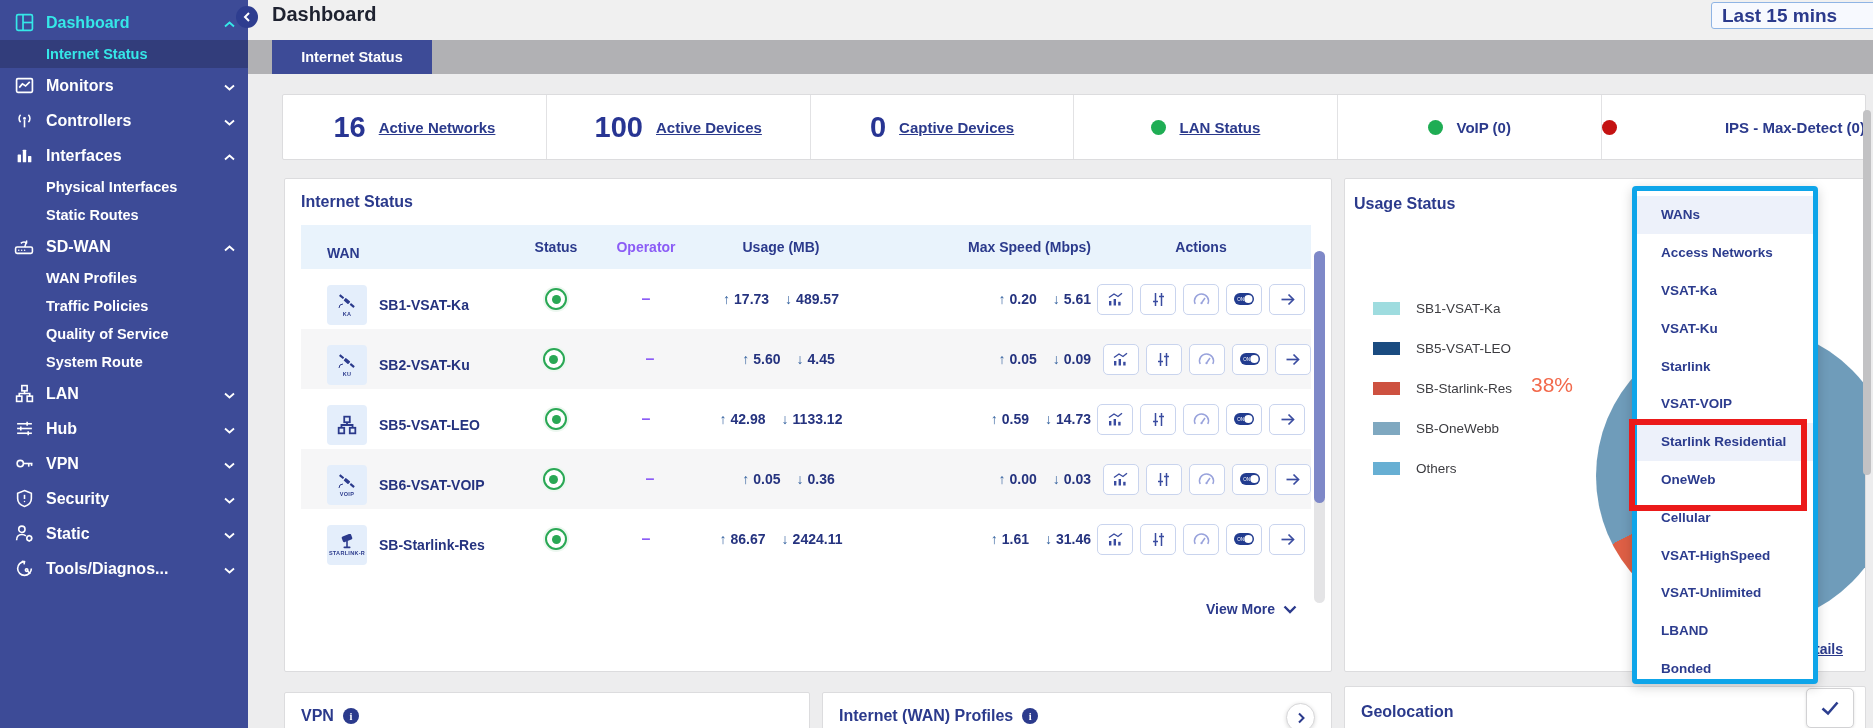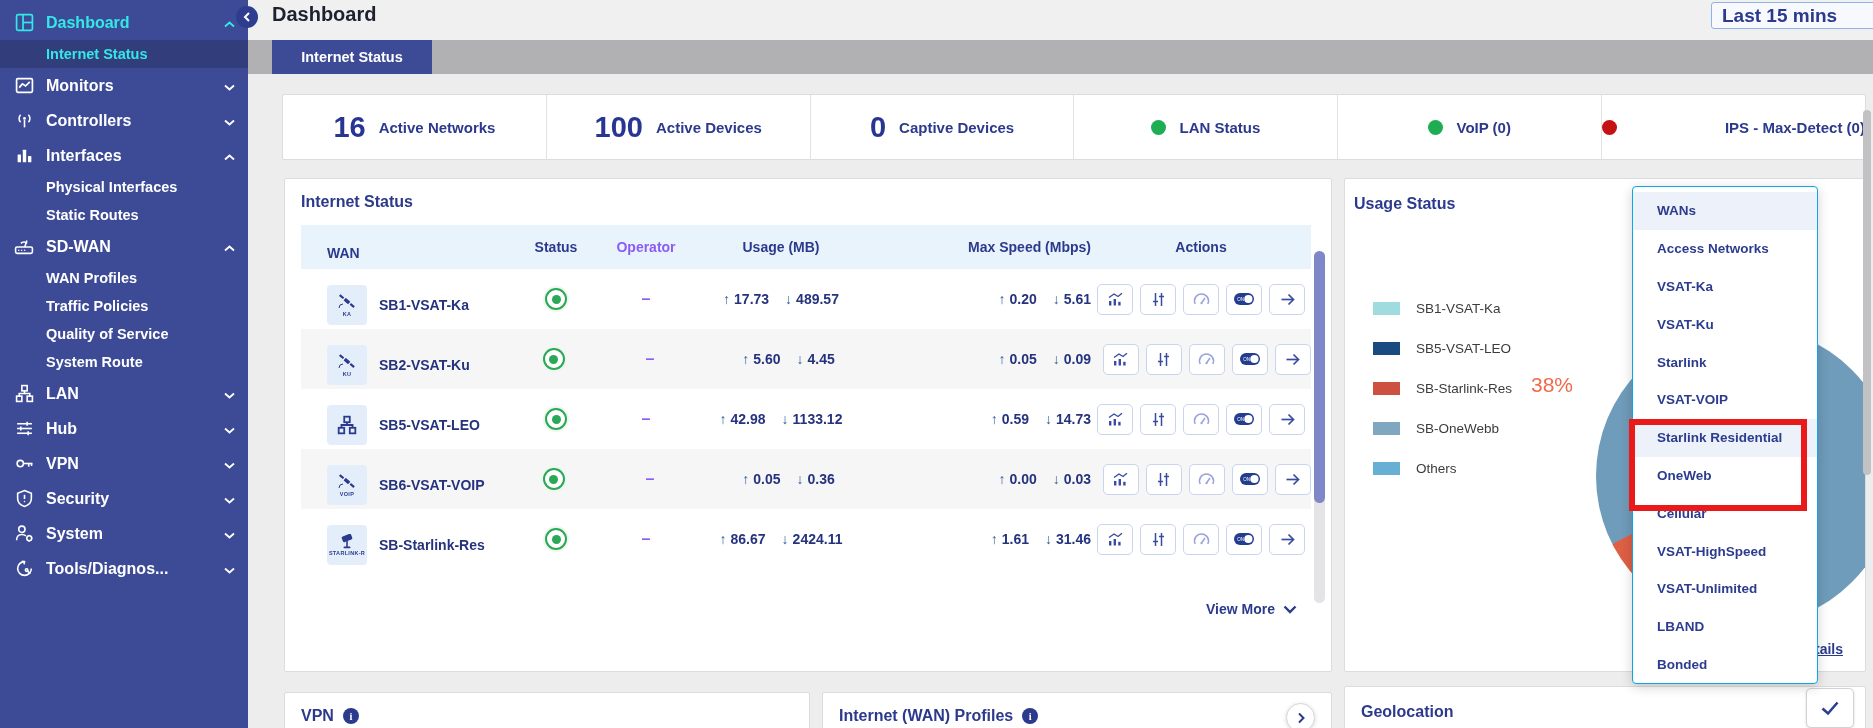--- a/index.html
+++ b/index.html
@@ -20,21 +20,21 @@
   #range-select{position:absolute;left:1711px;top:2px;width:186px;height:27px;border:1px solid #8FB4E4;border-radius:3px;background:#F7F9FE;color:#2B3A8C;font-size:19px;font-weight:600;display:flex;align-items:center;justify-content:space-between;padding:0 10px;box-sizing:border-box;cursor:pointer;}
   #tabbar{position:absolute;left:248px;top:40px;width:1625px;height:34px;background:#B1B1B4;}
   .tab{position:absolute;left:24px;top:0;height:34px;min-width:160px;background:#3D4B97;color:#fff;font-size:14.5px;font-weight:600;display:flex;align-items:center;justify-content:center;padding:0 14px;box-sizing:border-box;cursor:pointer;}
   
   .panel{position:absolute;background:#fff;border:1px solid #DCDCDE;border-radius:2px;box-sizing:border-box;}
   #stats{left:282px;top:94px;width:1584px;height:66px;display:flex;}
   .stat{flex:1;display:flex;align-items:center;justify-content:center;gap:13px;border-right:1px solid #E2E2E4;}
   .stat:last-child{border-right:none;justify-content:space-between;}
   .stat .num{font-size:29px;font-weight:bold;color:#283593;}
   .stat .lbl{font-size:15px;font-weight:600;color:#2B3A8C;}
-  .stat .lbl.link{cursor:pointer;}
+  .stat .lbl.link{text-decoration:underline;cursor:pointer;}
   .dot{width:15px;height:15px;border-radius:50%;display:inline-block;}
   
   #tbl-panel{left:284px;top:178px;width:1048px;height:494px;padding:14px 16px;}
   .ptitle{font-size:16px;font-weight:bold;color:#2B3A8C;}
   #tbl{margin-top:14px;width:1010px;}
   .trow{display:flex;align-items:center;height:60px;}
   .thead{height:44px;background:#E9F3FC;font-weight:bold;color:#2B3A8C;font-size:14px;}
   .trow.alt{background:#F6F6F7;gap:12px;}
   .c-wan{width:210px;display:flex;align-items:center;gap:12px;padding-left:26px;box-sizing:border-box;margin-top:12px;}
   .c-st{width:90px;text-align:center;}
@@ -57,21 +57,21 @@
   #usage-panel{left:1344px;top:178px;width:522px;height:494px;padding:16px 9px;overflow:hidden;}
   .leg{display:flex;align-items:center;gap:16px;margin-bottom:25px;}
   .leg .sw{width:27px;height:13px;display:inline-block;}
   .leg .lt{font-size:13.5px;color:#3C3C40;}
   #legend{position:absolute;left:28px;top:122px;}
   #pie{position:absolute;left:251px;top:147px;width:300px;height:300px;border-radius:50%;
        background:conic-gradient(#6F9CBA 0deg 213deg,#DE5F45 213deg 243deg,#6F9CBA 243deg 360deg);}
   #pie-label{position:absolute;left:186px;top:194px;font-size:21px;color:#F2694B;}
   #details-link{position:absolute;right:22px;top:462px;font-size:14px;font-weight:600;color:#2B3A8C;text-decoration:underline;cursor:pointer;}
   
-  #wan-dropdown{position:absolute;left:1632px;top:186px;width:186px;height:498px;background:#fff;border:1px solid #0ea5e9;border-radius:4px;box-shadow:0 3px 12px rgba(0,0,0,0.18);z-index:20;padding-top:5px;box-sizing:border-box;}
+  #wan-dropdown{position:absolute;left:1632px;top:186px;width:186px;height:498px;background:#fff;border:5px solid #0ea5e9;border-radius:4px;box-shadow:0 3px 12px rgba(0,0,0,0.18);z-index:20;padding-top:5px;box-sizing:border-box;}
   .ditem{height:37.8px;display:flex;align-items:center;padding-left:24px;font-size:13.5px;font-weight:600;color:#2C3C8E;cursor:pointer;}
   .ditem.hl{background:#EDF1FA;}
   #red-box{position:absolute;left:1629px;top:419px;width:166px;height:80px;border:6px solid #EB1A1A;z-index:21;pointer-events:none;}
   
   #vpn-panel{left:284px;top:692px;width:526px;height:60px;padding:14px 16px;}
   #wanp-panel{left:822px;top:692px;width:510px;height:60px;padding:14px 16px;}
   #geo-panel{left:1344px;top:686px;width:522px;height:66px;padding:16px 16px;}
   .ptrow{display:flex;align-items:center;gap:9px;}
   .info{width:16px;height:16px;border-radius:50%;background:#2B3A8C;color:#fff;font-size:10.5px;font-weight:bold;display:inline-flex;align-items:center;justify-content:center;font-family:"Liberation Serif",serif;cursor:pointer;}
   #wanp-next{position:absolute;right:16px;top:10px;width:27px;height:27px;border-radius:50%;background:#fff;border:1px solid #D6D6D8;box-shadow:0 1px 4px rgba(0,0,0,.15);display:flex;align-items:center;justify-content:center;cursor:pointer;}
@@ -236,21 +236,21 @@
         <svg width="19" height="19" viewBox="0 0 18 18" fill="none" stroke="#fff" stroke-width="1.5">
             <circle cx="6.5" cy="5" r="3"></circle>
             <path d="M1.5,15.5 C1.5,11.5 4,10 6.5,10 C8,10 9.3,10.4 10.3,11.3"></path>
             <circle cx="13.5" cy="13.5" r="2.3"></circle>
             <line x1="13.5" y1="10.3" x2="13.5" y2="11.2"></line>
             <line x1="13.5" y1="15.8" x2="13.5" y2="16.7"></line>
             <line x1="10.8" y1="13.5" x2="11.2" y2="13.5"></line>
             <line x1="15.8" y1="13.5" x2="16.4" y2="13.5"></line>
           </svg>
       </span>
-      <span>System</span>
+      <span>Static</span>
       <span class="chev"><svg width="11" height="7" viewBox="0 0 11 7" fill="none" stroke="#fff" stroke-width="1.8">
             <polyline points="1,1.5 5.5,5.5 10,1.5"></polyline>
           </svg></span>
     </div>
     <div class="si main">
       <span class="ic">
         <svg width="19" height="19" viewBox="0 0 18 18" fill="none" stroke="#fff" stroke-width="1.5">
             <path d="M15.5,9 A6.5,6.5 0 1 1 9,2.5"></path>
             <polyline points="6.5,2.2 9,2.5 8.6,5"></polyline>
             <path d="M11.5,11 l3,3"></path>

